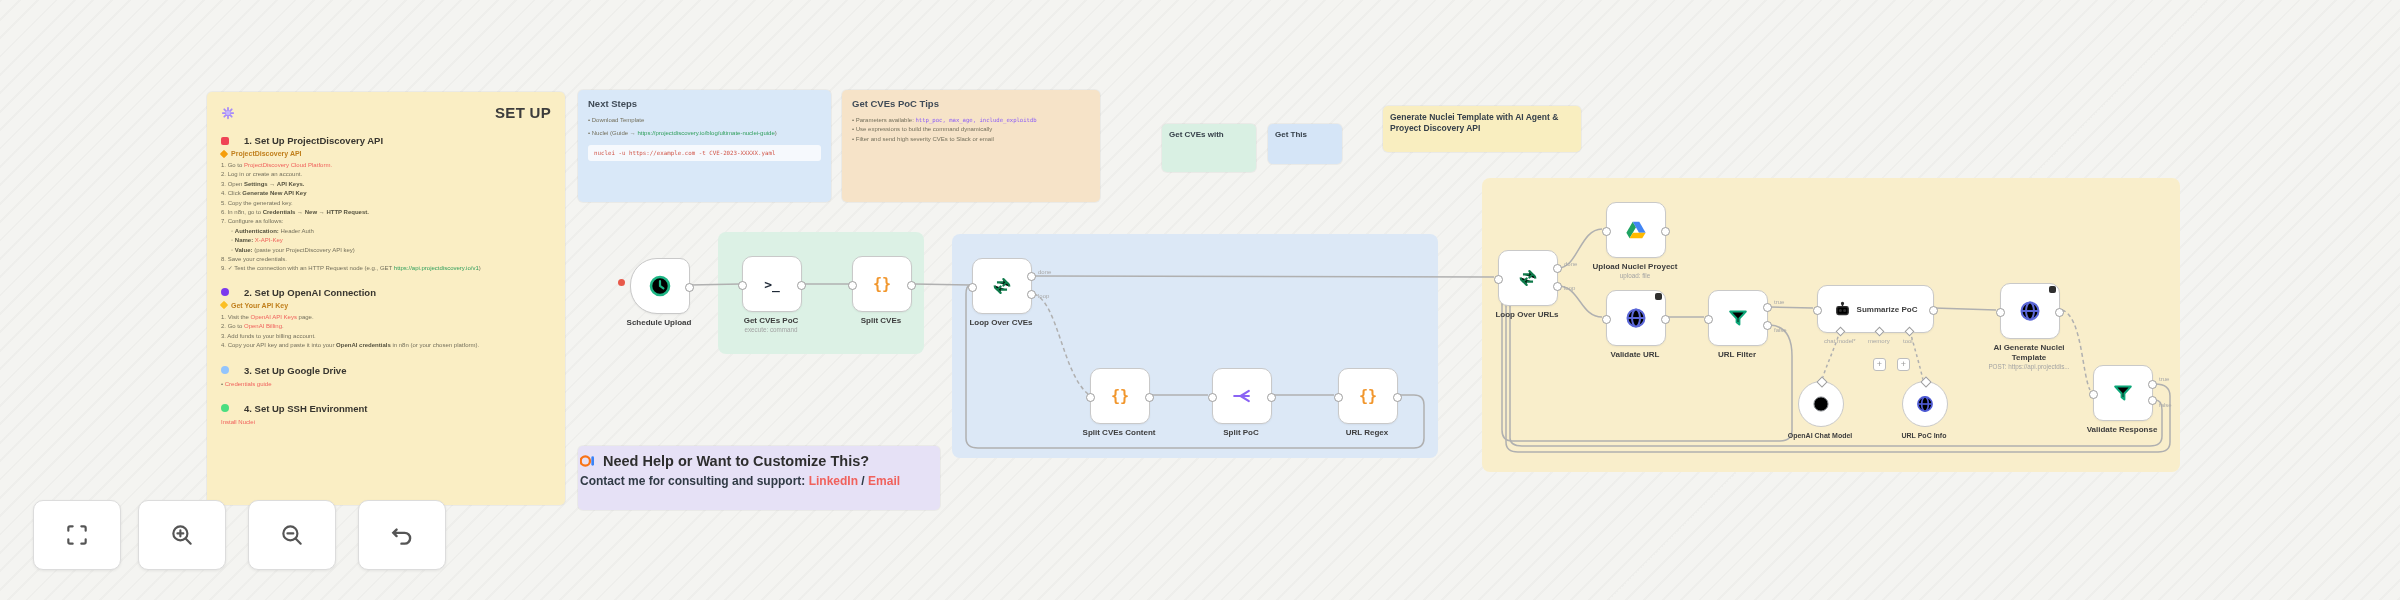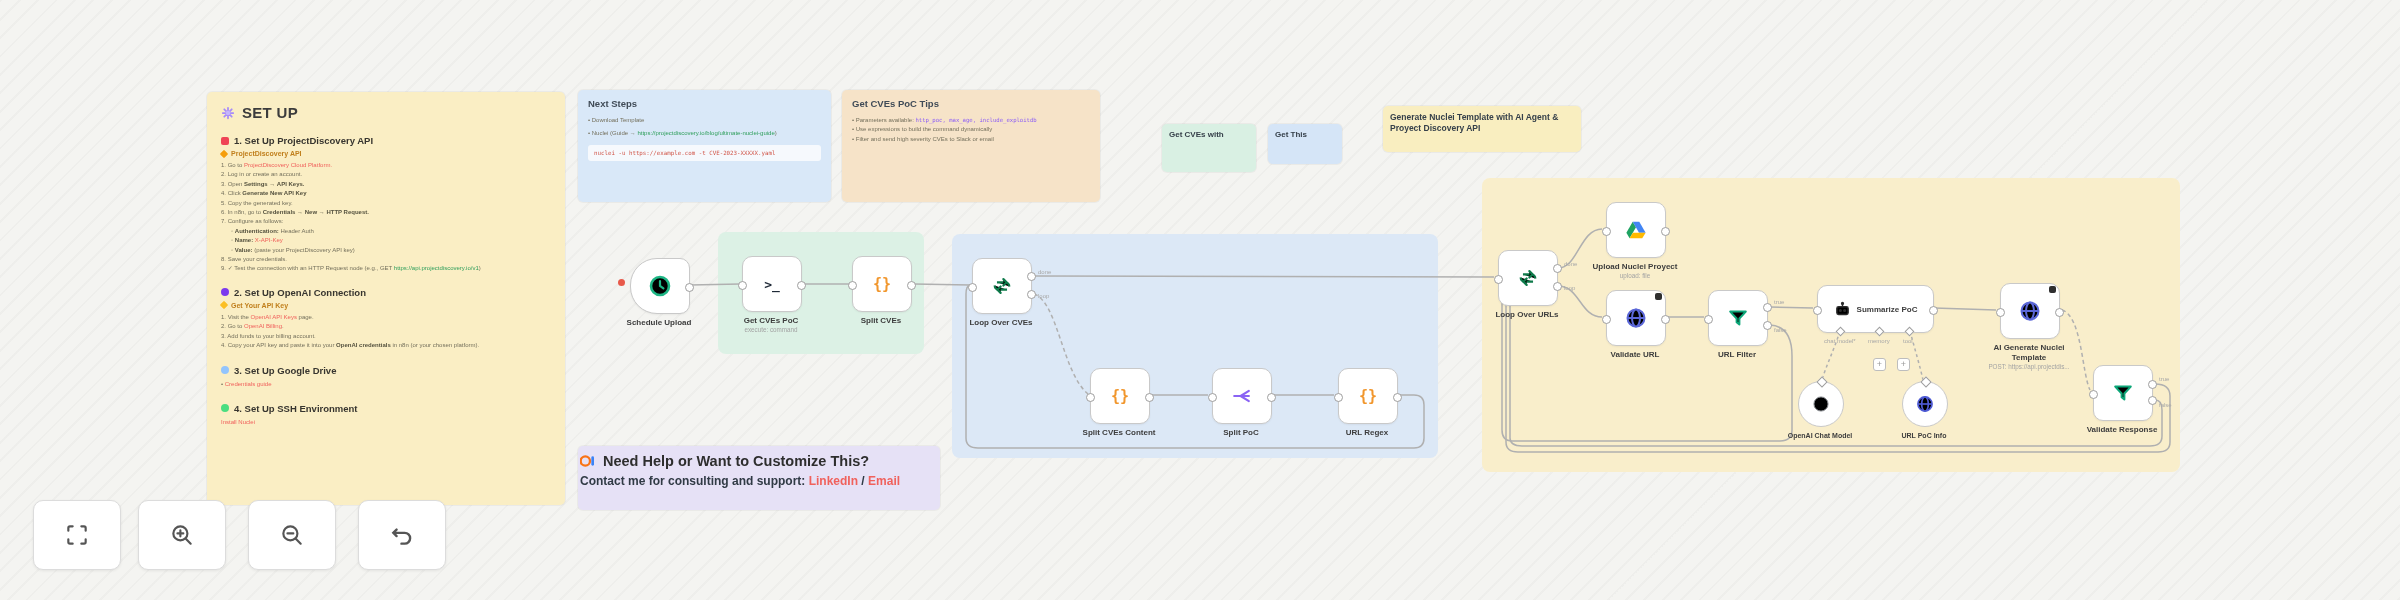--- a/index.html
+++ b/index.html
@@ -4,22 +4,22 @@
 <style>
   html,body{margin:0;padding:0;}
   body{font-family:"Liberation Sans",sans-serif;}
   #canvas{position:relative;width:2400px;height:600px;overflow:hidden;
     background-color:#f4f4f1;
     background-image:repeating-linear-gradient(135deg, rgba(0,0,0,0.022) 0 2px, transparent 2px 13px);}
   .sticky{position:absolute;border-radius:5px;box-shadow:0 0 0 1px rgba(0,0,0,0.04);}
   .region{position:absolute;border-radius:8px;}
   
   .setup{left:207px;top:92px;width:358px;height:413px;background:#faeec4;padding:12px 14px;box-sizing:border-box;overflow:hidden;z-index:4;}
-  .setup-title{font-size:15px;font-weight:700;color:#3c3c3c;letter-spacing:.3px;display:flex;align-items:center;gap:7px;margin-bottom:14px;}
-  .sec-h{font-size:9.5px;font-weight:700;color:#37352f;display:flex;align-items:center;gap:5px;margin:10px 0 4px 0;}
+  .setup-title{font-size:15px;font-weight:700;color:#3c3c3c;letter-spacing:.3px;display:flex;align-items:center;gap:7px;margin-bottom:14px;justify-content:space-between;}
+  .sec-h{font-size:9.5px;font-weight:700;color:#37352f;display:flex;align-items:center;gap:15px;margin:10px 0 4px 0;}
   .sec-sub{font-size:7px;font-weight:700;color:#c07f1c;display:flex;align-items:center;gap:4px;margin:2px 0 4px 0;}
   .ln{font-size:6px;line-height:9.4px;color:#74705c;}
   .ln .b{font-weight:700;color:#55523f;}
   .lr{color:#f0615c;}
   .lg{color:#2e9e5b;}
   .lp{color:#8b5cf6;font-family:"DejaVu Sans Mono",monospace;font-size:5.6px;}
   .ln.sub{padding-left:10px;}
   .icon-sq{width:8px;height:8px;border-radius:2px;display:inline-block;}
   .icon-dot{width:8px;height:8px;border-radius:50%;display:inline-block;}
   .icon-dm{width:6px;height:6px;display:inline-block;transform:rotate(45deg);border-radius:1px;}

